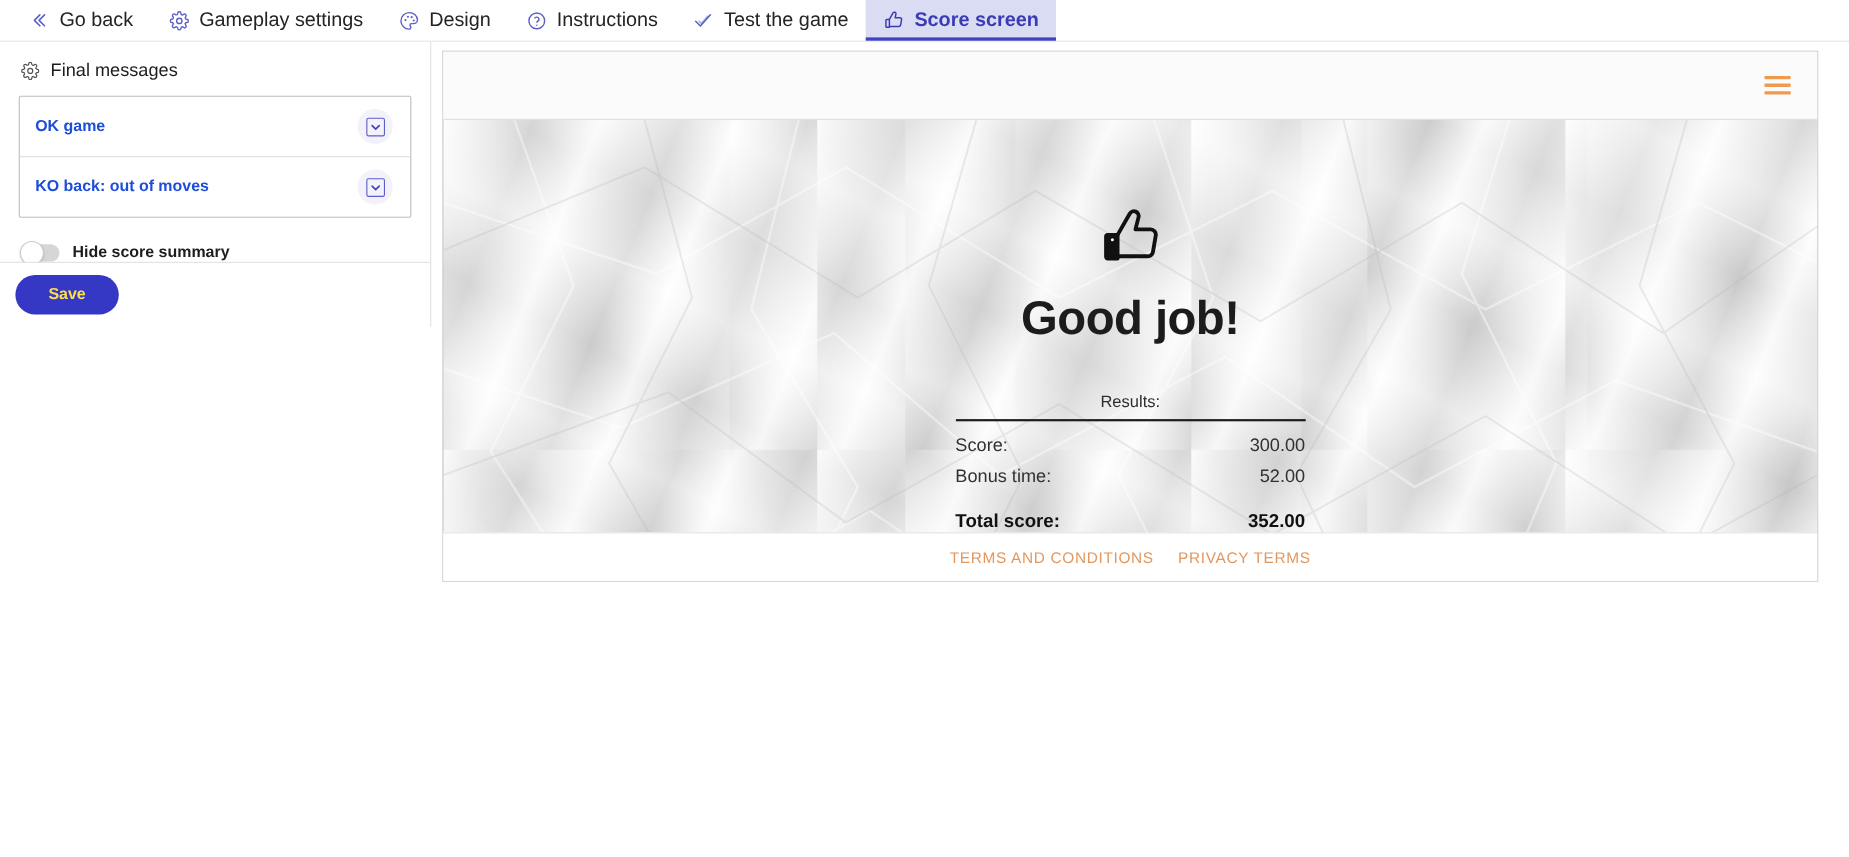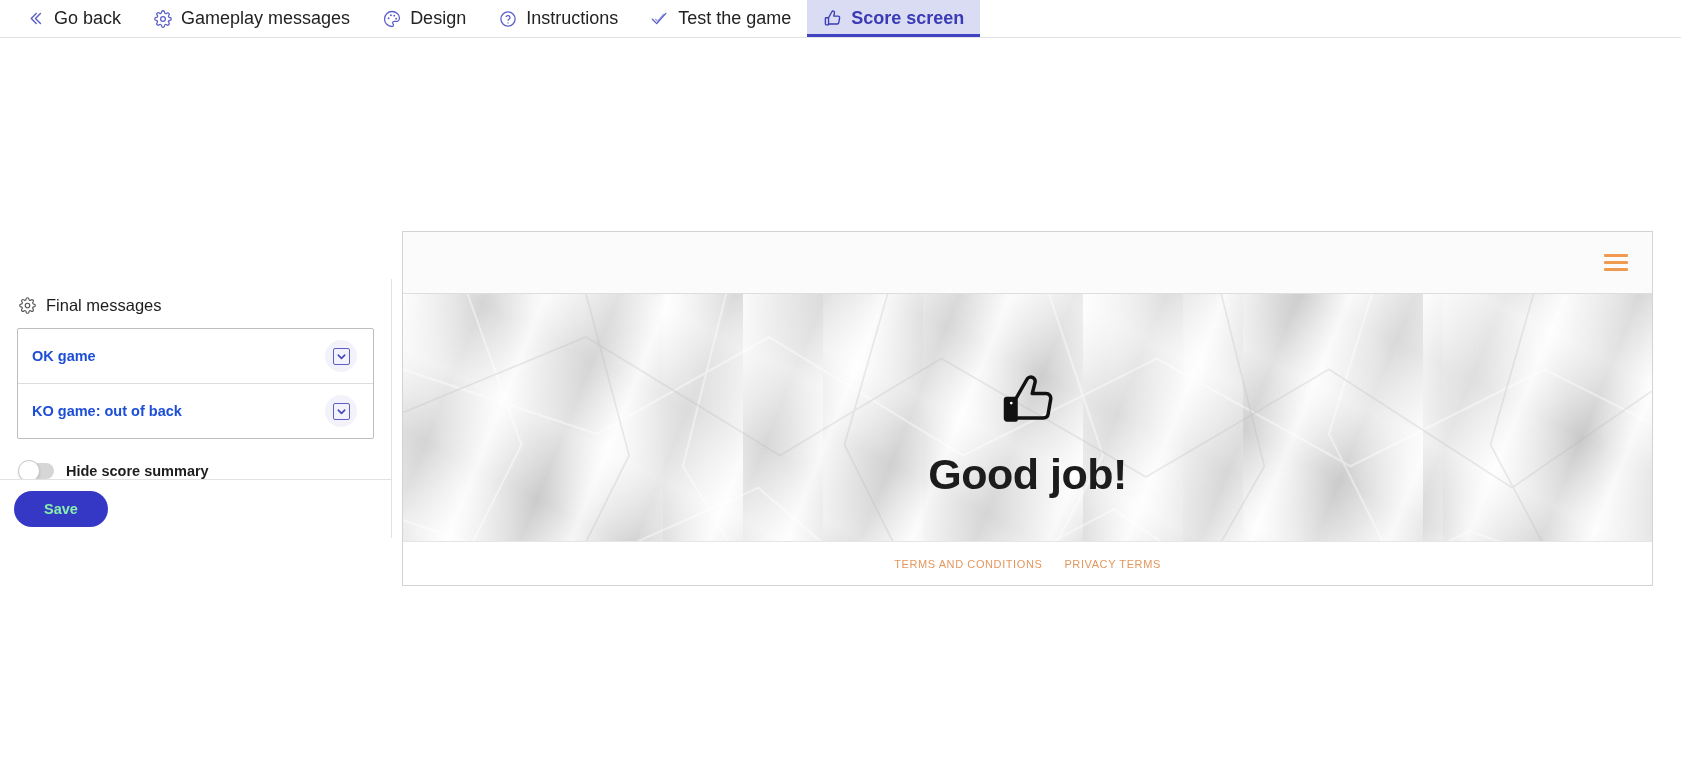--- a/index.html
+++ b/index.html
@@ -56,21 +56,21 @@
     height: 3px;
     background: #4044c0;
   }
   .tab.active .tab-icon { color: #3a3bb5; }
 
   
   .layout {
     display: flex;
     height: calc(779px - 38px);
     width: 100%;
-    align-items: center;
+    align-items: flex-start;
   }
 
   
   .sidebar {
     width: 392px;
     flex: 0 0 392px;
     background: #ffffff;
     border-right: 1px solid #e2e2e6;
     display: flex;
     flex-direction: column;
@@ -192,21 +192,21 @@
   .sidebar-footer {
     flex: 0 0 auto;
     border-top: 1px solid #e2e2e6;
     padding: 10px 14px;
     height: 59px;
     display: flex;
     align-items: center;
   }
   .save-btn {
     background: #3538c4;
-    color: #86efac;
+    color: #fde047;
     border: none;
     border-radius: 22px;
     font-size: 14.5px;
     font-weight: bold;
     padding: 10px 30px;
     cursor: pointer;
     font-family: "Liberation Sans", sans-serif;
   }
 
   
@@ -323,21 +323,21 @@
     background: #ffffff;
     border-top: 1px solid #e6e6e6;
     display: flex;
     align-items: center;
     justify-content: center;
     gap: 22px;
     position: relative;
     z-index: 3;
   }
   .footer-link {
-    font-size: 11px;
+    font-size: 14px;
     letter-spacing: .6px;
     color: #e3975d;
     text-decoration: none;
     cursor: pointer;
   }
 </style>
 </head>
 <body>
 
 <div class="topbar">
@@ -352,21 +352,21 @@
     <span>Go back</span>
   </div>
 
   <div class="tab">
     <span class="tab-icon">
       <svg width="18" height="18" viewBox="0 0 24 24" fill="none" stroke="currentColor" stroke-width="1.7">
         <circle cx="12" cy="12" r="3.2"></circle>
         <path d="M19.4 15a1.7 1.7 0 0 0 .34 1.87l.06.06a2 2 0 1 1-2.83 2.83l-.06-.06a1.7 1.7 0 0 0-1.87-.34 1.7 1.7 0 0 0-1 1.56V21a2 2 0 1 1-4 0v-.11a1.7 1.7 0 0 0-1.11-1.56 1.7 1.7 0 0 0-1.87.34l-.06.06a2 2 0 1 1-2.83-2.83l.06-.06a1.7 1.7 0 0 0 .34-1.87 1.7 1.7 0 0 0-1.56-1H3a2 2 0 1 1 0-4h.11a1.7 1.7 0 0 0 1.56-1.11 1.7 1.7 0 0 0-.34-1.87l-.06-.06a2 2 0 1 1 2.83-2.83l.06.06a1.7 1.7 0 0 0 1.87.34H9a1.7 1.7 0 0 0 1-1.56V3a2 2 0 1 1 4 0v.11a1.7 1.7 0 0 0 1 1.56 1.7 1.7 0 0 0 1.87-.34l.06-.06a2 2 0 1 1 2.83 2.83l-.06.06a1.7 1.7 0 0 0-.34 1.87V9a1.7 1.7 0 0 0 1.56 1H21a2 2 0 1 1 0 4h-.11a1.7 1.7 0 0 0-1.56 1z"></path>
       </svg>
     </span>
-    <span>Gameplay messages</span>
+    <span>Gameplay settings</span>
   </div>
 
   <div class="tab">
     <span class="tab-icon">
       <svg width="18" height="18" viewBox="0 0 24 24" fill="none" stroke="currentColor" stroke-width="1.7">
         <path d="M12 2a10 10 0 1 0 0 20c1.1 0 2-.9 2-2 0-.5-.2-1-.6-1.4-.3-.4-.5-.8-.5-1.3 0-1.1.9-2 2-2h2.4A4.7 4.7 0 0 0 22 10.6C22 5.9 17.5 2 12 2z"></path>
         <circle cx="7.5" cy="11" r="1.3" fill="currentColor" stroke="none"></circle>
         <circle cx="10.5" cy="7" r="1.3" fill="currentColor" stroke="none"></circle>
         <circle cx="15" cy="7.5" r="1.3" fill="currentColor" stroke="none"></circle>
         <circle cx="17.5" cy="11.5" r="1.3" fill="currentColor" stroke="none"></circle>
@@ -431,21 +431,21 @@
             <span class="chev-box">
               <svg width="11" height="11" viewBox="0 0 24 24" fill="none" stroke="currentColor" stroke-width="3.4" stroke-linecap="round" stroke-linejoin="round">
                   <polyline points="5 9 12 16 19 9"></polyline>
                 </svg>
             </span>
           </span>
         </div>
 
 
         <div class="msg-row">
-          <span class="msg-label">KO game: out of back</span>
+          <span class="msg-label">KO back: out of moves</span>
           <span class="chev-btn">
             <span class="chev-box">
               <svg width="11" height="11" viewBox="0 0 24 24" fill="none" stroke="currentColor" stroke-width="3.4" stroke-linecap="round" stroke-linejoin="round">
                   <polyline points="5 9 12 16 19 9"></polyline>
                 </svg>
             </span>
           </span>
         </div>
 
       </div>
@@ -504,20 +504,38 @@
           <div class="thumb-icon">
             <svg width="68" height="60" viewBox="0 0 24 24" fill="none" stroke="#111111" stroke-width="1.4" stroke-linejoin="round">
               <path d="M7.2 10.6v8.6H3.6a.6.6 0 0 1-.6-.6v-7.4a.6.6 0 0 1 .6-.6h3.6z" fill="#111111"></path>
               <circle cx="5.3" cy="12.4" r=".55" fill="#ffffff" stroke="none"></circle>
               <path d="M7.2 10.6 11.6 2.9a1.75 1.75 0 0 1 3.2 1.35L13.7 8.6H19.2a1.9 1.9 0 0 1 1.88 2.2l-1.02 6a1.9 1.9 0 0 1-1.88 1.6H7.2"></path>
             </svg>
           </div>
 
           <div class="good-job">Good job!</div>
 
+          <div class="results-block">
+            <div class="results-title">Results:</div>
+
+            <div class="res-line first">
+              <span>Score:</span>
+              <span>300.00</span>
+            </div>
+
+            <div class="res-line">
+              <span>Bonus time:</span>
+              <span>52.00</span>
+            </div>
+
+            <div class="res-total">
+              <span>Total score:</span>
+              <span>352.00</span>
+            </div>
+          </div>
 
         </div>
       </div>
 
       <div class="device-footer">
         <a class="footer-link">TERMS AND CONDITIONS</a>
         <a class="footer-link">PRIVACY TERMS</a>
       </div>
 
     </div>

